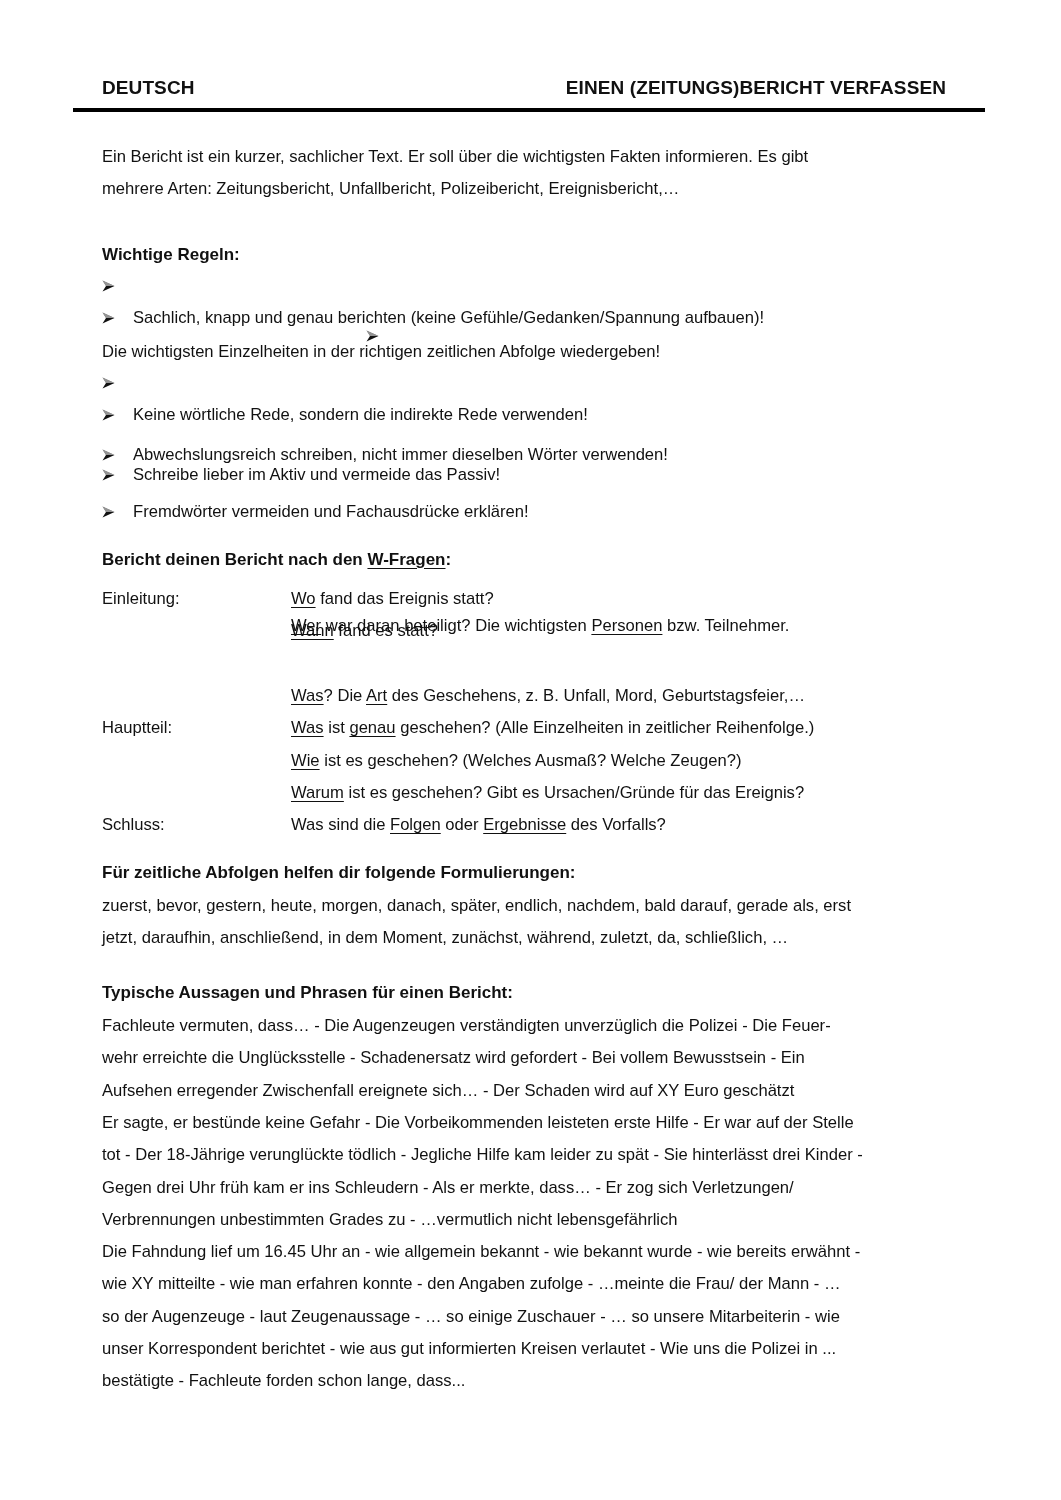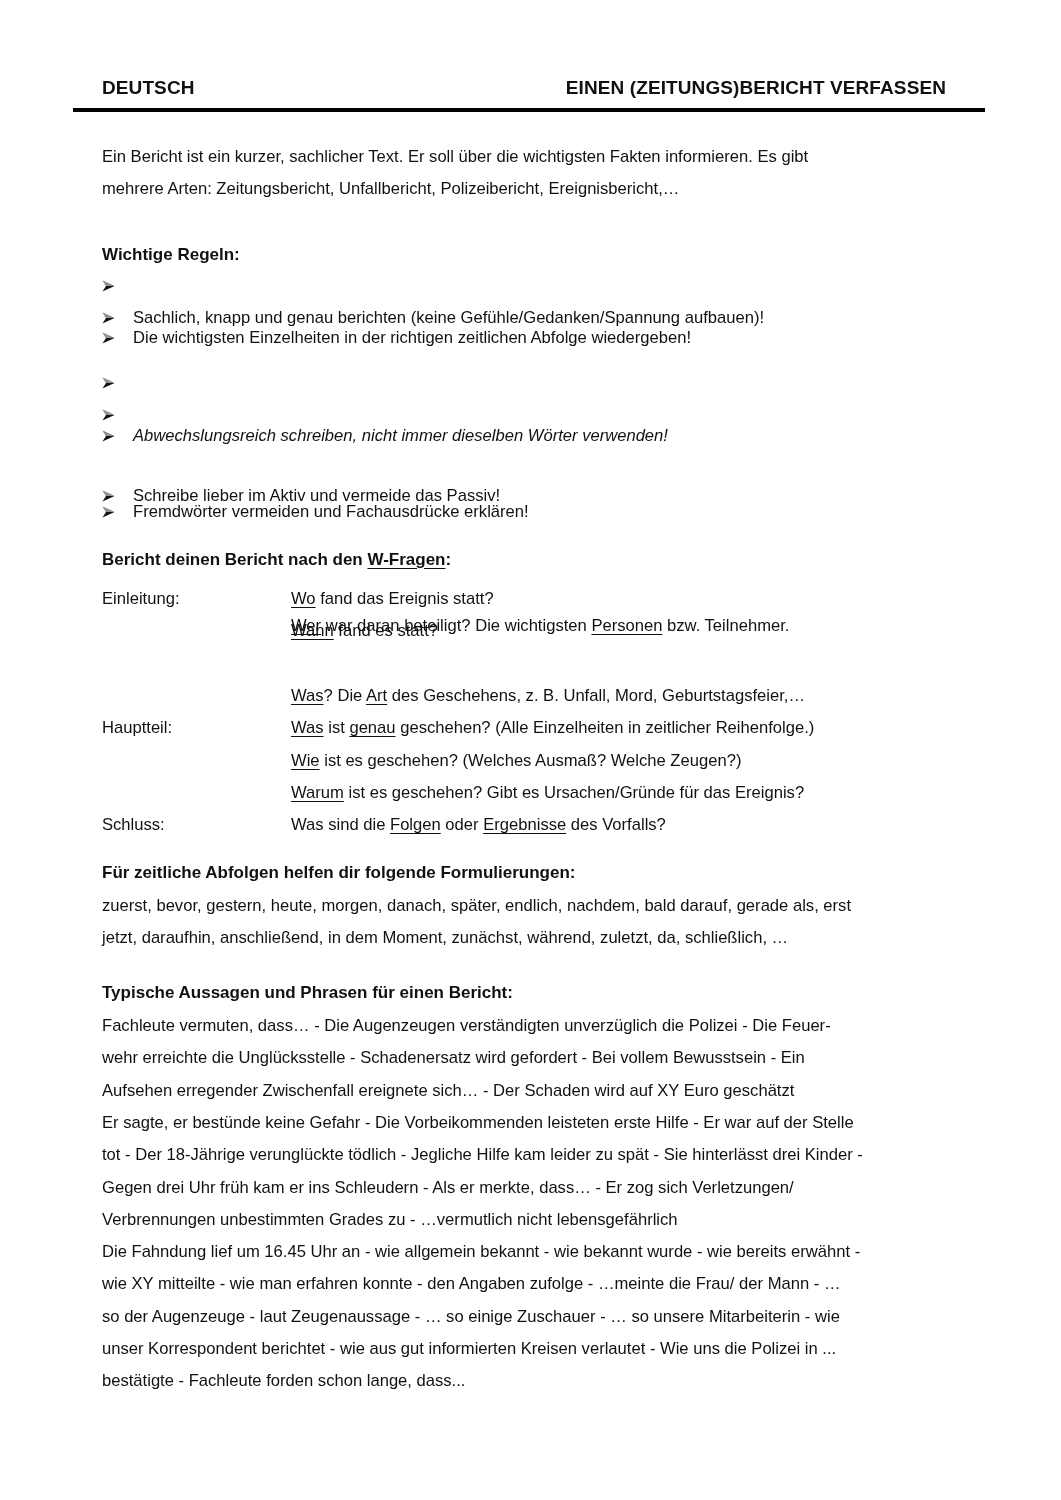--- a/index.html
+++ b/index.html
@@ -49,21 +49,21 @@
       </div>
       <div class="bullet-row" style="top: 302.3px;">
         <span class="bullet">
           <svg viewBox="0 0 13 12">
             <path d="M0.5 0.5 L12.5 6 L0.5 11.5 L4 6 Z" fill="#111"></path>
             <path d="M0.5 0.5 L12.5 6 L4 6 Z" fill="#fff" opacity="0.55"></path>
           </svg>
         </span>
         <span>Sachlich, knapp und genau berichten (keine Gefühle/Gedanken/Spannung aufbauen)!</span>
       </div>
-      <div class="bullet-row" style="top: 322px;">
+      <div class="bullet-row" style="top: 330px; flex-direction: column;">
         <span class="bullet">
           <svg viewBox="0 0 13 12">
             <path d="M0.5 0.5 L12.5 6 L0.5 11.5 L4 6 Z" fill="#111"></path>
             <path d="M0.5 0.5 L12.5 6 L4 6 Z" fill="#fff" opacity="0.55"></path>
           </svg>
         </span>
         <span>Die wichtigsten Einzelheiten in der richtigen zeitlichen Abfolge wiedergeben!</span>
       </div>
       <div class="bullet-row" style="top: 366.9px;">
         <span class="bullet">
@@ -73,31 +73,32 @@
           </svg>
         </span>
       </div>
       <div class="bullet-row" style="top: 399.2px;">
         <span class="bullet">
           <svg viewBox="0 0 13 12">
             <path d="M0.5 0.5 L12.5 6 L0.5 11.5 L4 6 Z" fill="#111"></path>
             <path d="M0.5 0.5 L12.5 6 L4 6 Z" fill="#fff" opacity="0.55"></path>
           </svg>
         </span>
+        <span>Keine wörtliche Rede, sondern die indirekte Rede verwenden!</span>
       </div>
-      <div class="bullet-row" style="top: 420px; font-style: italic;">
+      <div class="bullet-row" style="top: 439px;">
         <span class="bullet">
           <svg viewBox="0 0 13 12">
             <path d="M0.5 0.5 L12.5 6 L0.5 11.5 L4 6 Z" fill="#111"></path>
             <path d="M0.5 0.5 L12.5 6 L4 6 Z" fill="#fff" opacity="0.55"></path>
           </svg>
         </span>
         <span>Abwechslungsreich schreiben, nicht immer dieselben Wörter verwenden!</span>
       </div>
-      <div class="bullet-row" style="top: 480px;">
+      <div class="bullet-row" style="top: 459px;">
         <span class="bullet">
           <svg viewBox="0 0 13 12">
             <path d="M0.5 0.5 L12.5 6 L0.5 11.5 L4 6 Z" fill="#111"></path>
             <path d="M0.5 0.5 L12.5 6 L4 6 Z" fill="#fff" opacity="0.55"></path>
           </svg>
         </span>
         <span>Schreibe lieber im Aktiv und vermeide das Passiv!</span>
       </div>
       <div class="bullet-row" style="top: 496.1px;">
         <span class="bullet">

